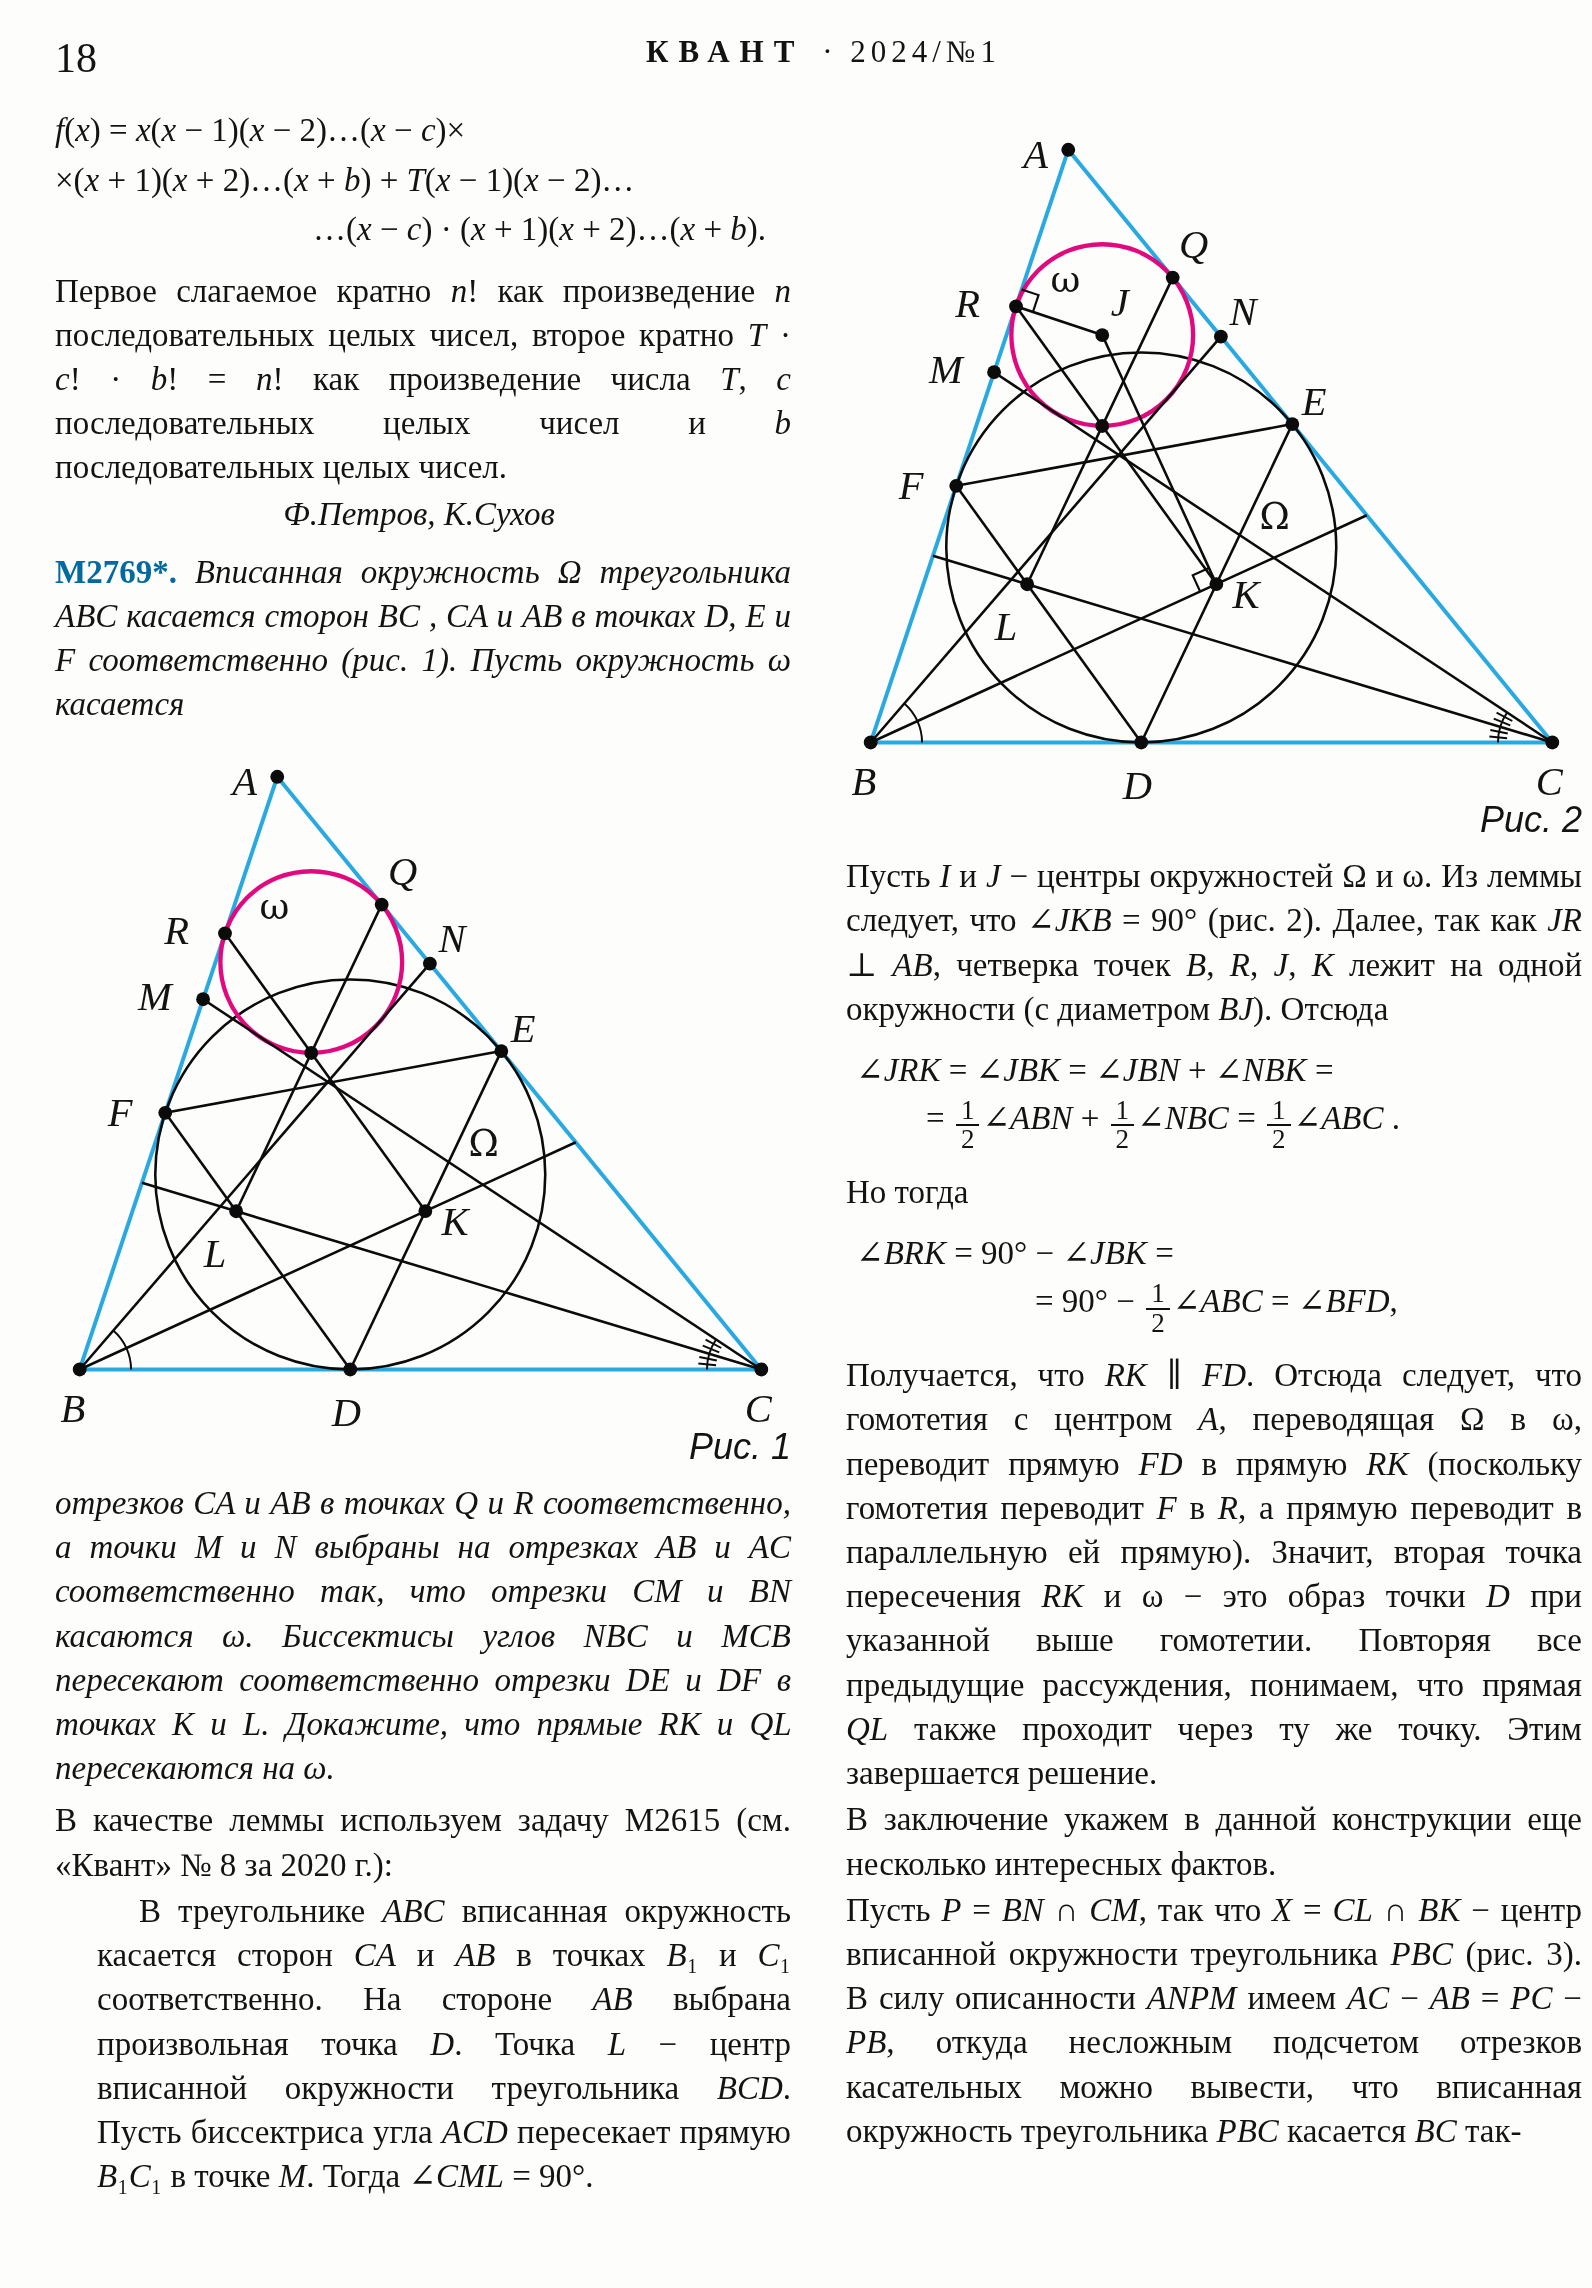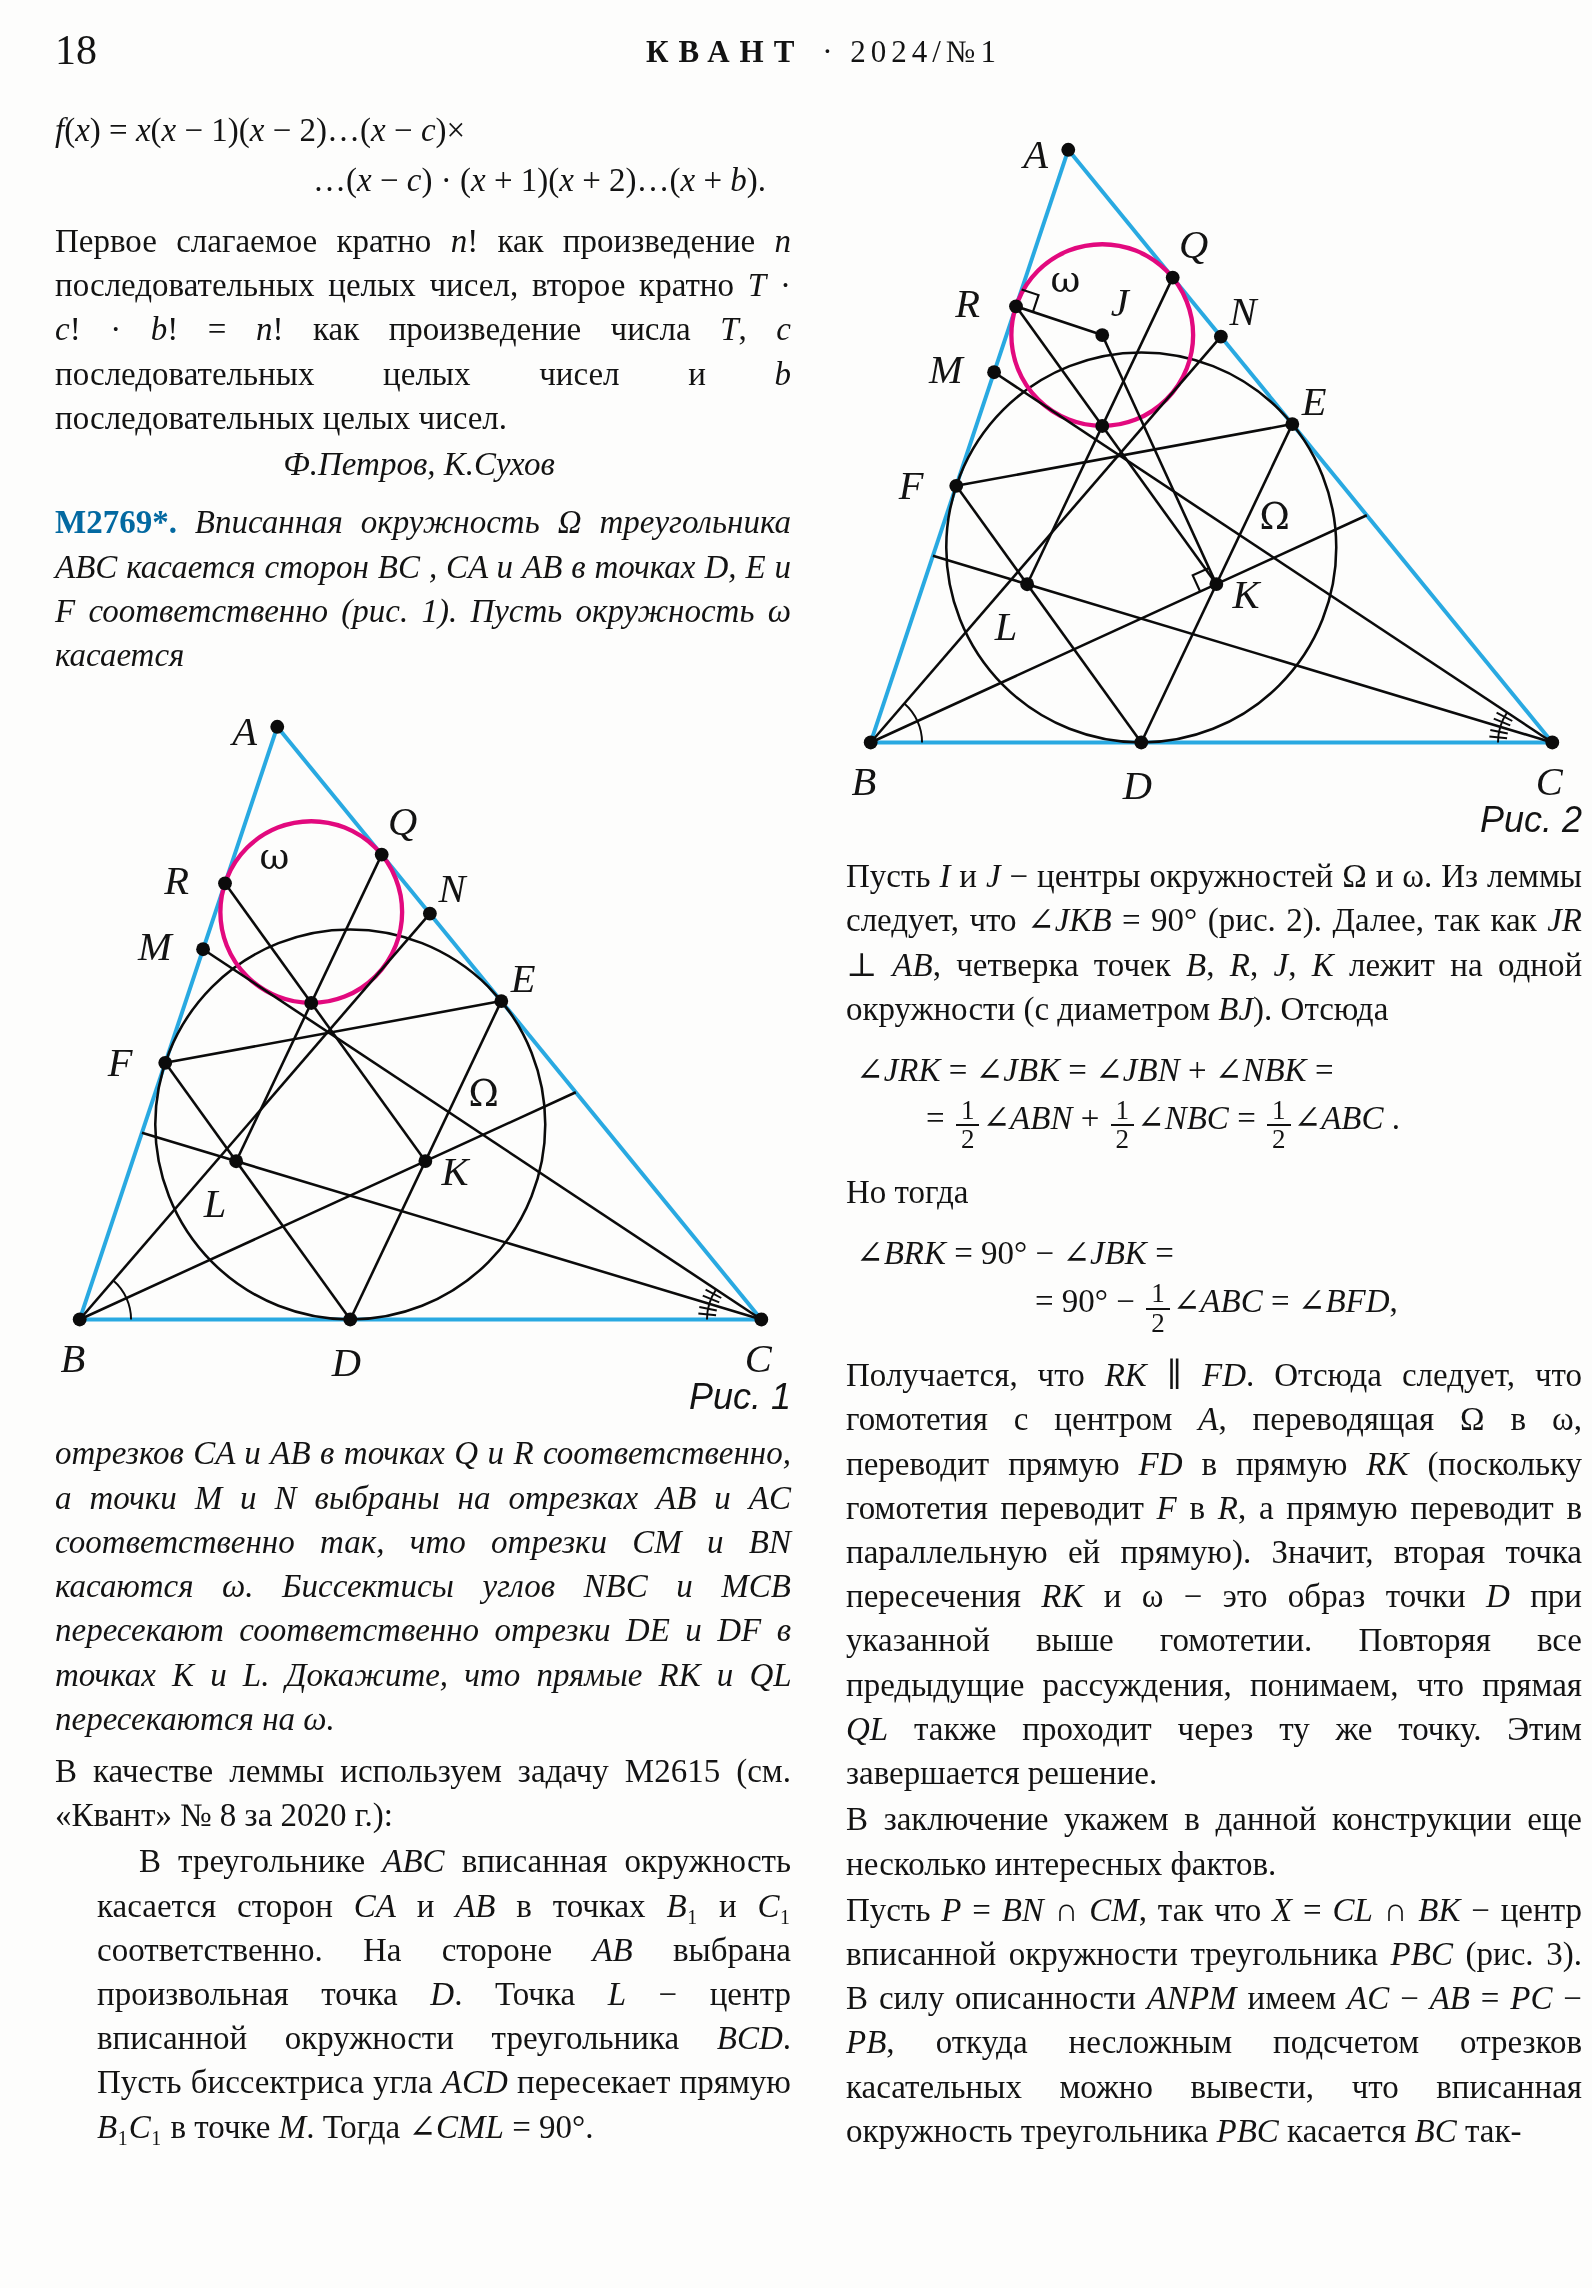--- a/index.html
+++ b/index.html
@@ -4,21 +4,21 @@
 <style>
   html,body{margin:0;padding:0;}
   body{
     width:1592px;height:2289px;overflow:hidden;
     background:#fdfdfc;color:#131313;
     font-family:"Liberation Serif","DejaVu Serif",serif;
   }
   .page{padding:26px 0 0 55px;width:1537px;}
   
   .hdr{position:relative;height:52px;}
-  .pageno{position:absolute;left:0;top:0;font-size:42px;}
+  .pageno{position:absolute;left:0;top:8px;font-size:42px;}
   .jtitle{position:absolute;left:0;right:0;top:8px;text-align:center;font-size:31px;}
   .jname{font-weight:bold;letter-spacing:10px;}
   .jsep{padding:0 10px;}
   .jissue{letter-spacing:5px;}
   
   .cols{display:flex;gap:55px;margin-top:22px;}
   .col{width:736px;font-size:33px;line-height:1.34;text-align:justify;}
   
   .fblock{margin:6px 0 14px 0;line-height:1.5;}
   .fline{white-space:nowrap;}
@@ -56,20 +56,21 @@
       <span class="jsep">·</span>
       <span class="jissue">2024/№1</span>
     </div>
   </div>
 
   <div class="cols">
 
     <div class="col">
       <div class="fblock">
         <div class="fline"><i>f</i>(<i>x</i>) = <i>x</i>(<i>x</i> − 1)(<i>x</i> − 2)…(<i>x</i> − <i>c</i>)×</div>
+        <div class="fline">×(<i>x</i> + 1)(<i>x</i> + 2)…(<i>x</i> + <i>b</i>) + <i>T</i>(<i>x</i> − 1)(<i>x</i> − 2)…</div>
         <div class="fline r">…(<i>x</i> − <i>c</i>) · (<i>x</i> + 1)(<i>x</i> + 2)…(<i>x</i> + <i>b</i>).</div>
       </div>
 
       <p>Первое слагаемое кратно <i>n</i>! как произведение <i>n</i> последовательных целых чисел, второе кратно <i>T</i> · <i>c</i>! · <i>b</i>! = <i>n</i>! как произведение числа <i>T</i>, <i>c</i> последовательных целых чисел и <i>b</i> последовательных целых чисел.</p>
       <div class="attrib">Ф.Петров, К.Сухов</div>
 
       <p class="probpara"><span class="pl" id="problem-label" style="color: #0369a1;">М2769*.</span> <span class="ital">Вписанная окружность Ω треугольника <i>ABC</i> касается сторон <i>BC</i> , <i>CA</i> и <i>AB</i> в точках <i>D</i>, <i>E</i> и <i>F</i> соответственно (рис. 1). Пусть окружность ω касается</span></p>
 
       <div class="figwrap">
         <svg id="fig1-svg" width="731" height="692" viewBox="0 0 740 700">

